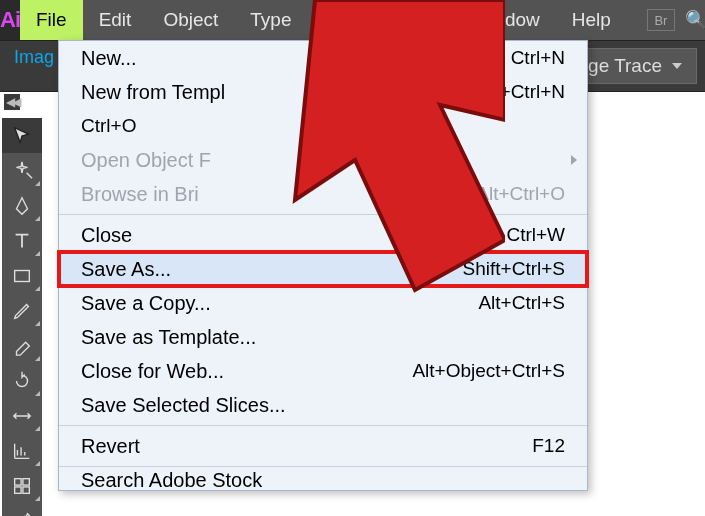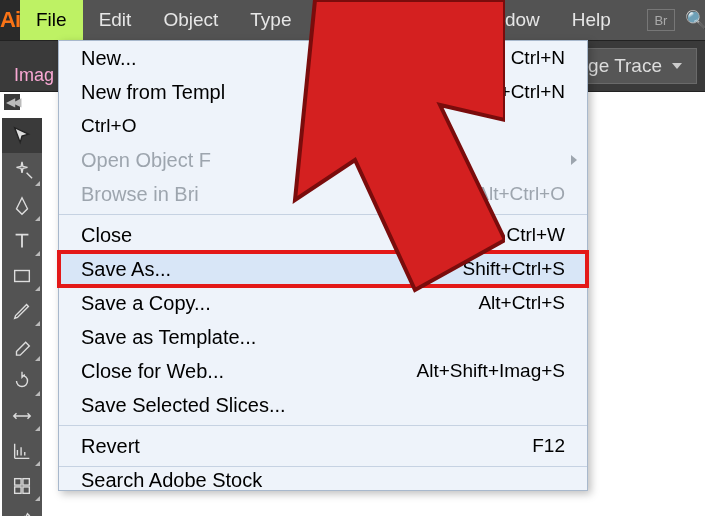--- a/index.html
+++ b/index.html
@@ -1,30 +1,30 @@
 <!DOCTYPE html>
 <html><head>
 <meta charset="utf-8">
 <style>
   * { margin: 0; padding: 0; box-sizing: border-box; font-family: "Segoe UI", Arial, sans-serif; }
   body { width: 705px; height: 516px; overflow: hidden; background: #fff; position: relative; }
   
   
   .app-frame { position: absolute; top: 0; left: 0; right: 0; bottom: 0; }
   .menubar { display: flex; align-items: center; height: 40px; background: #535353; color: #e6e6e6; font-size: 19px; }
-  .app-logo { width: 48px; height: 40px; display: flex; align-items: center; justify-content: center; font-weight: bold; background: #2a2a2a; color: #f97316; font-size: 22px; letter-spacing: -1px; }
+  .app-logo { width: 48px; height: 40px; display: flex; align-items: center; justify-content: center; font-weight: bold; background: #2a2a2a; color: #d946ef; font-size: 22px; letter-spacing: -1px; }
   .menubar-item { padding: 0 16px; height: 100%; display: flex; align-items: center; cursor: default; }
   .menubar-item.open { background: #bef264; color: #000; }
   .menubar-right { margin-left: auto; display: flex; align-items: flex-start; gap: 10px; padding-right: 10px; padding-left: 20px; }
   .br-badge { width: 28px; height: 22px; border: 1px solid #777; color: #aaa; font-size: 13px; display: flex; align-items: center; justify-content: center; }
   .search-btn { color: #ccc; font-size: 18px; }
   
   
   .subbar { height: 52px; background: #3a3a3a; border-top: 1px solid #222; border-bottom: 1px solid #222; display: flex; align-items: center; position: relative; }
-  .doc-tab { position: absolute; left: 14px; top: 24px; color: #f9a8d4; font-size: 18px; font-weight: 500; }
+  .doc-tab { position: absolute; left: 14px; top: 6px; color: #0ea5e9; font-size: 18px; font-weight: 500; }
   .subbar-right { margin-left: auto; display: flex; align-items: center; gap: 10px; padding-right: 8px; }
   .image-trace-btn { background: #565656; color: #ddd; padding: 6px 14px; font-size: 19px; border: 1px solid #6a6a6a; display: flex; align-items: center; gap: 10px; }
   .caret-down { width: 0; height: 0; border-left: 5px solid transparent; border-right: 5px solid transparent; border-top: 6px solid #ccc; }
   .subbar-icon { width: 32px; height: 32px; display: flex; align-items: center; justify-content: center; color: #ccc; font-size: 20px; }
   
   
   .collapse-handle { position: absolute; left: 4px; top: 94px; color: #bbb; font-size: 12px; letter-spacing: -3px; background: #3a3a3a; padding: 1px 2px; }
   
   
   .toolbar { position: absolute; top: 118px; left: 2px; width: 40px; background: #535353; display: flex; flex-direction: column; }
@@ -201,21 +201,21 @@
     </div>
     <div class="menu-item">
       <span class="menu-label">Save a Copy...</span>
       <span class="menu-shortcut">Alt+Ctrl+S</span>
     </div>
     <div class="menu-item">
       <span class="menu-label">Save as Template...</span>
     </div>
     <div class="menu-item">
       <span class="menu-label">Close for Web...</span>
-      <span class="menu-shortcut">Alt+Shift+Imag+S</span>
+      <span class="menu-shortcut">Alt+Object+Ctrl+S</span>
     </div>
     <div class="menu-item">
       <span class="menu-label">Save Selected Slices...</span>
     </div>
     <div class="menu-sep"></div>
     <div class="menu-item">
       <span class="menu-label">Revert</span>
       <span class="menu-shortcut">F12</span>
     </div>
     <div class="menu-sep"></div>

